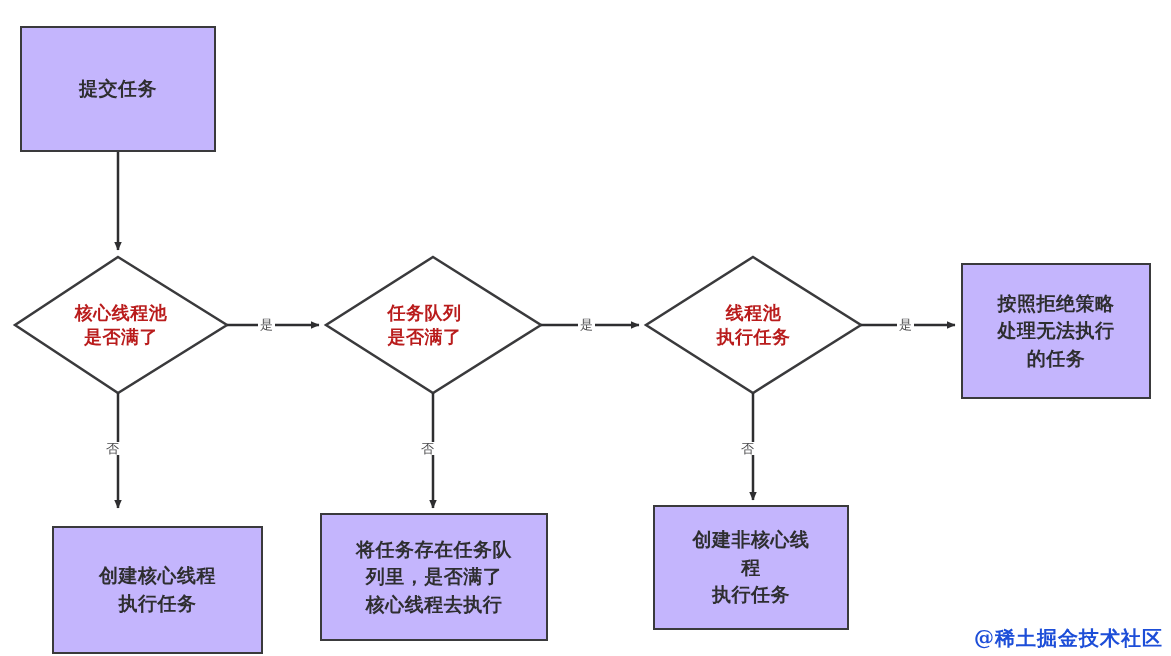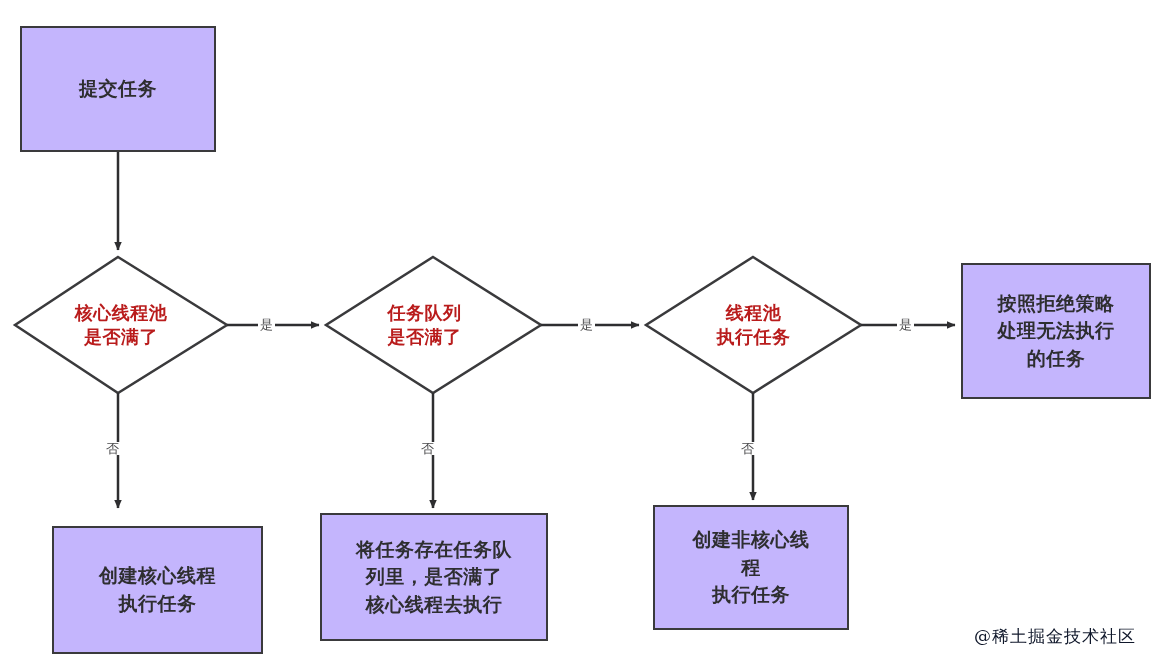--- a/index.html
+++ b/index.html
@@ -62,25 +62,26 @@
     font-size: 13px;
     font-weight: 400;
     color: #4a4a4c;
     line-height: 1;
     white-space: nowrap;
     background: #ffffff;
     padding: 0 2px;
   }
   .watermark {
     position: absolute;
-    font-size: 17px;
-    color: #0f172a;
+    font-size: 20px;
+    color: #1d4ed8;
     font-family: "DejaVu Serif", "Liberation Serif", serif;
     letter-spacing: 1px;
     white-space: nowrap;
+    font-weight: bold;
   }
 </style>
 </head>
 <body>
 
 <div id="canvas">
 
   <svg id="edges" viewBox="0 0 1171 656" xmlns="http://www.w3.org/2000/svg">
     <defs>
       <marker id="arrowhead" markerWidth="9" markerHeight="8" refX="8.5" refY="4" orient="auto" markerUnits="userSpaceOnUse">

